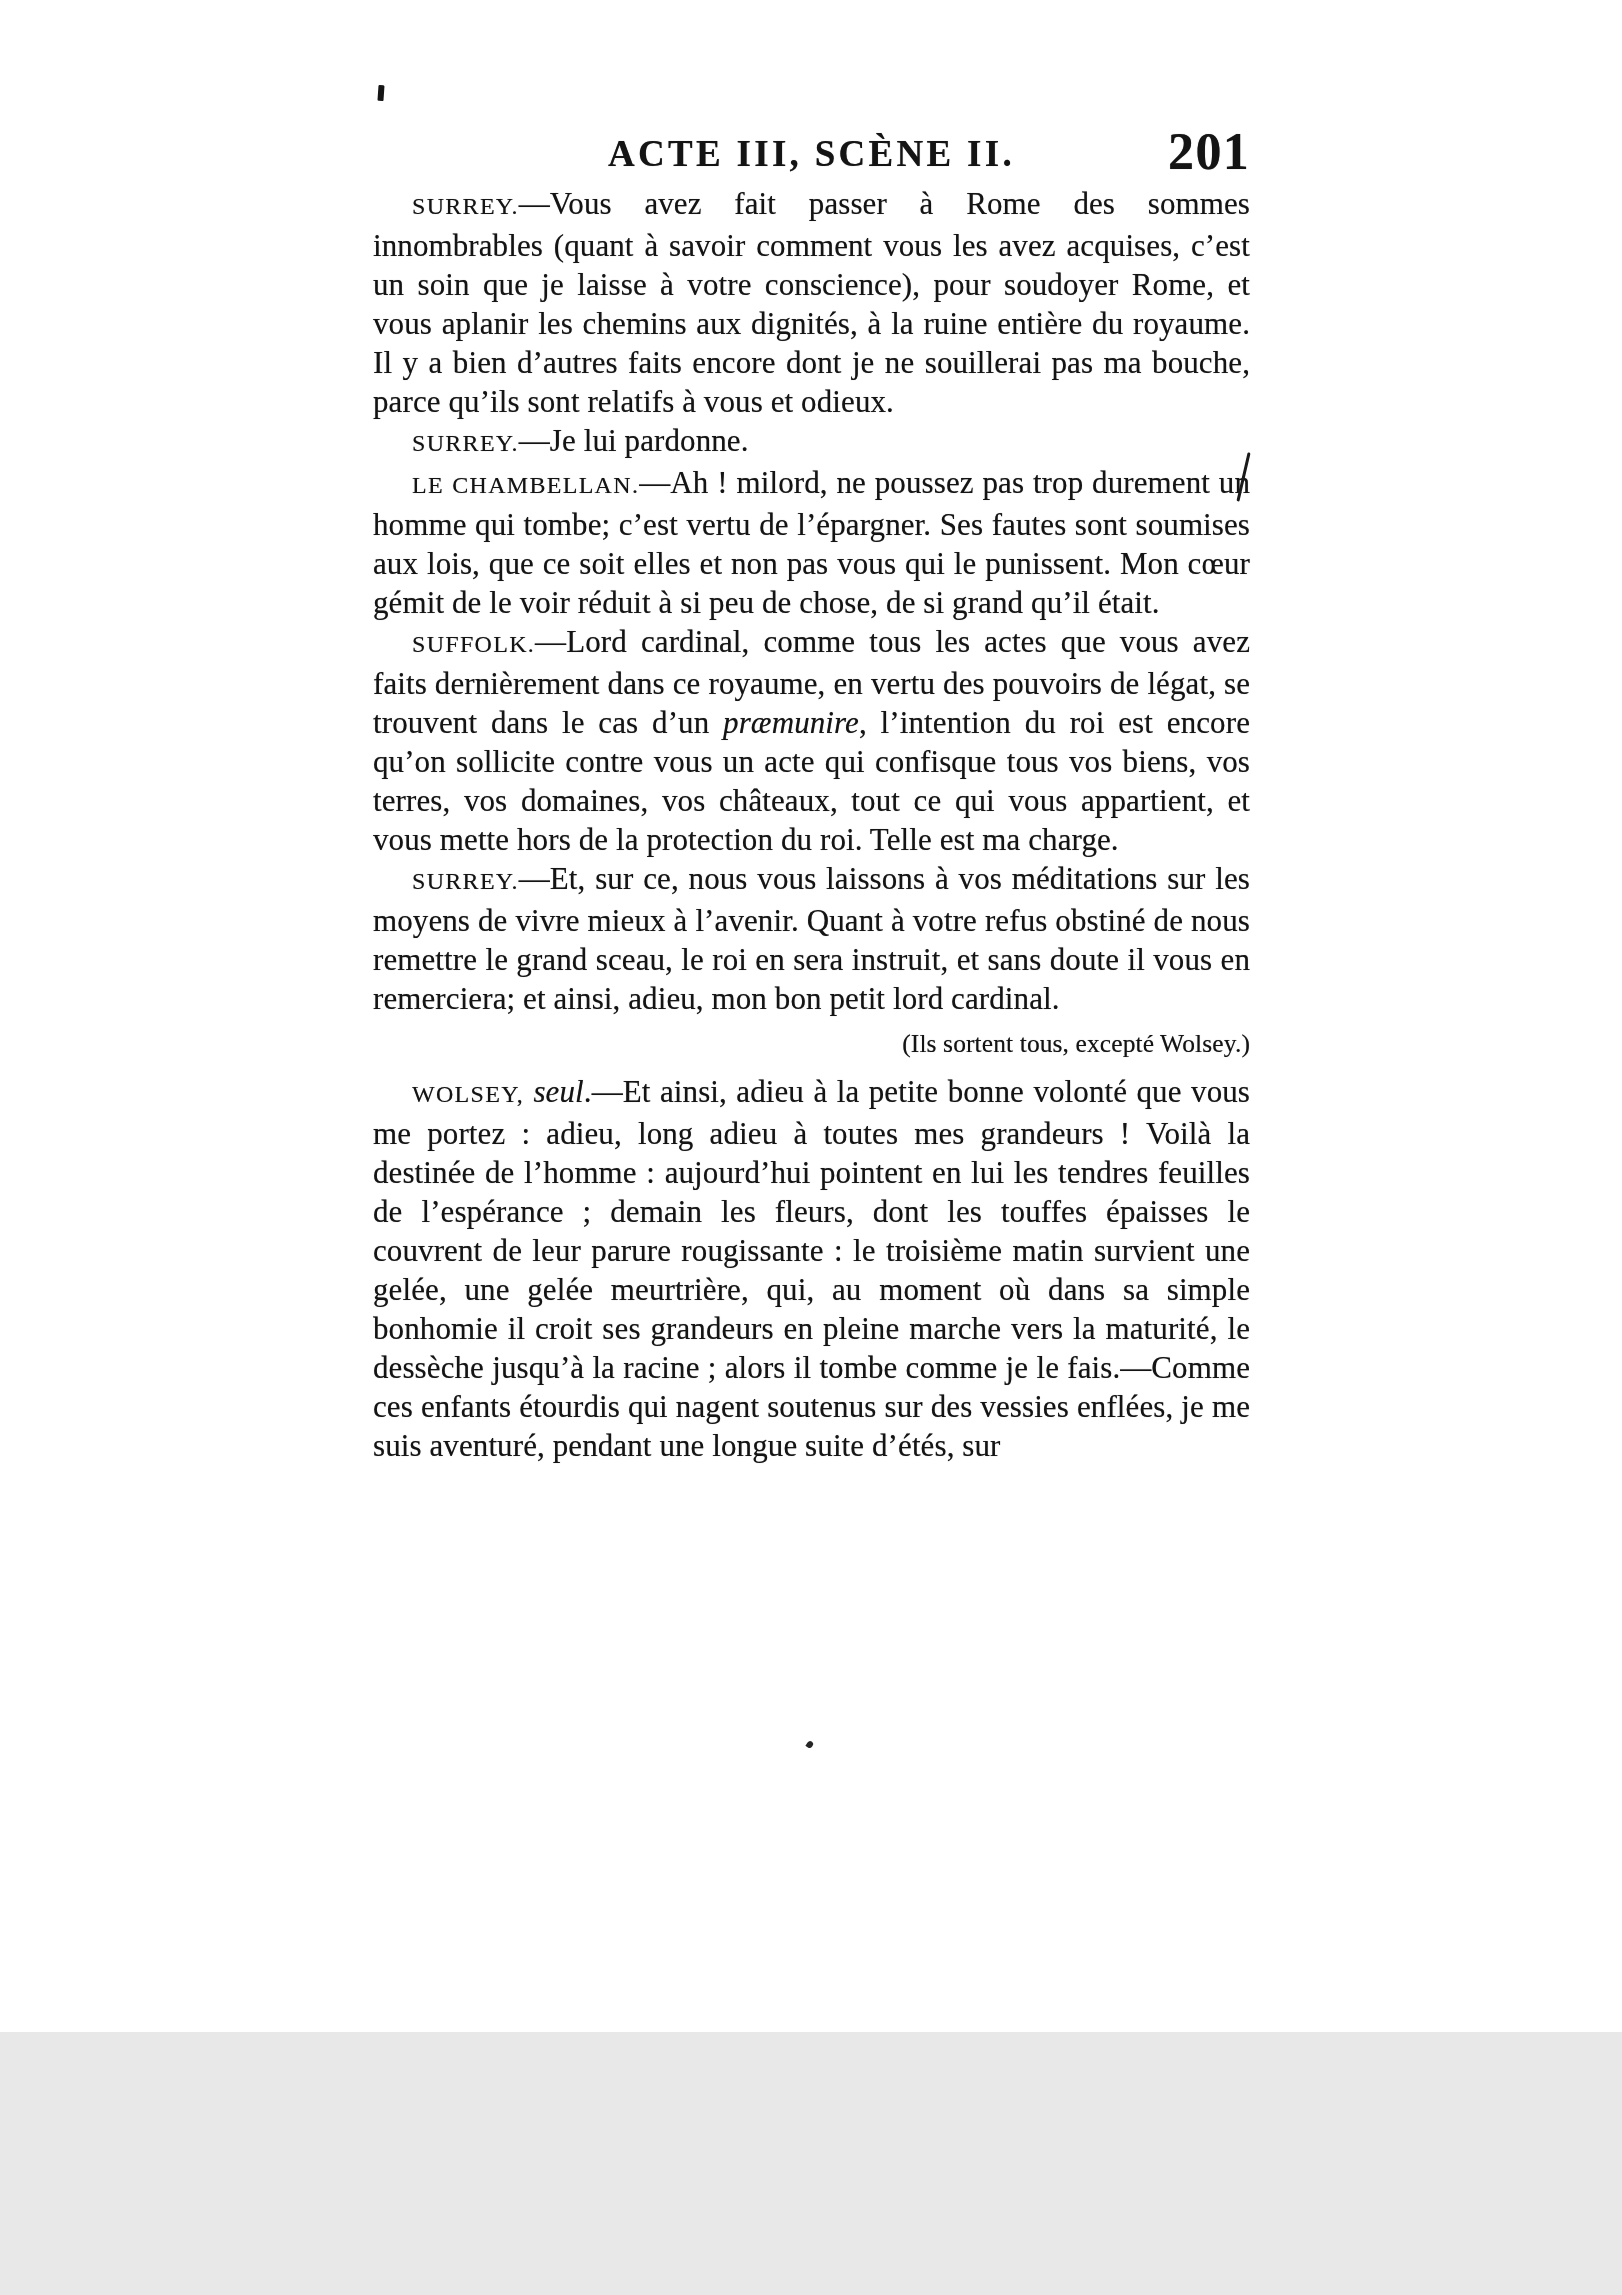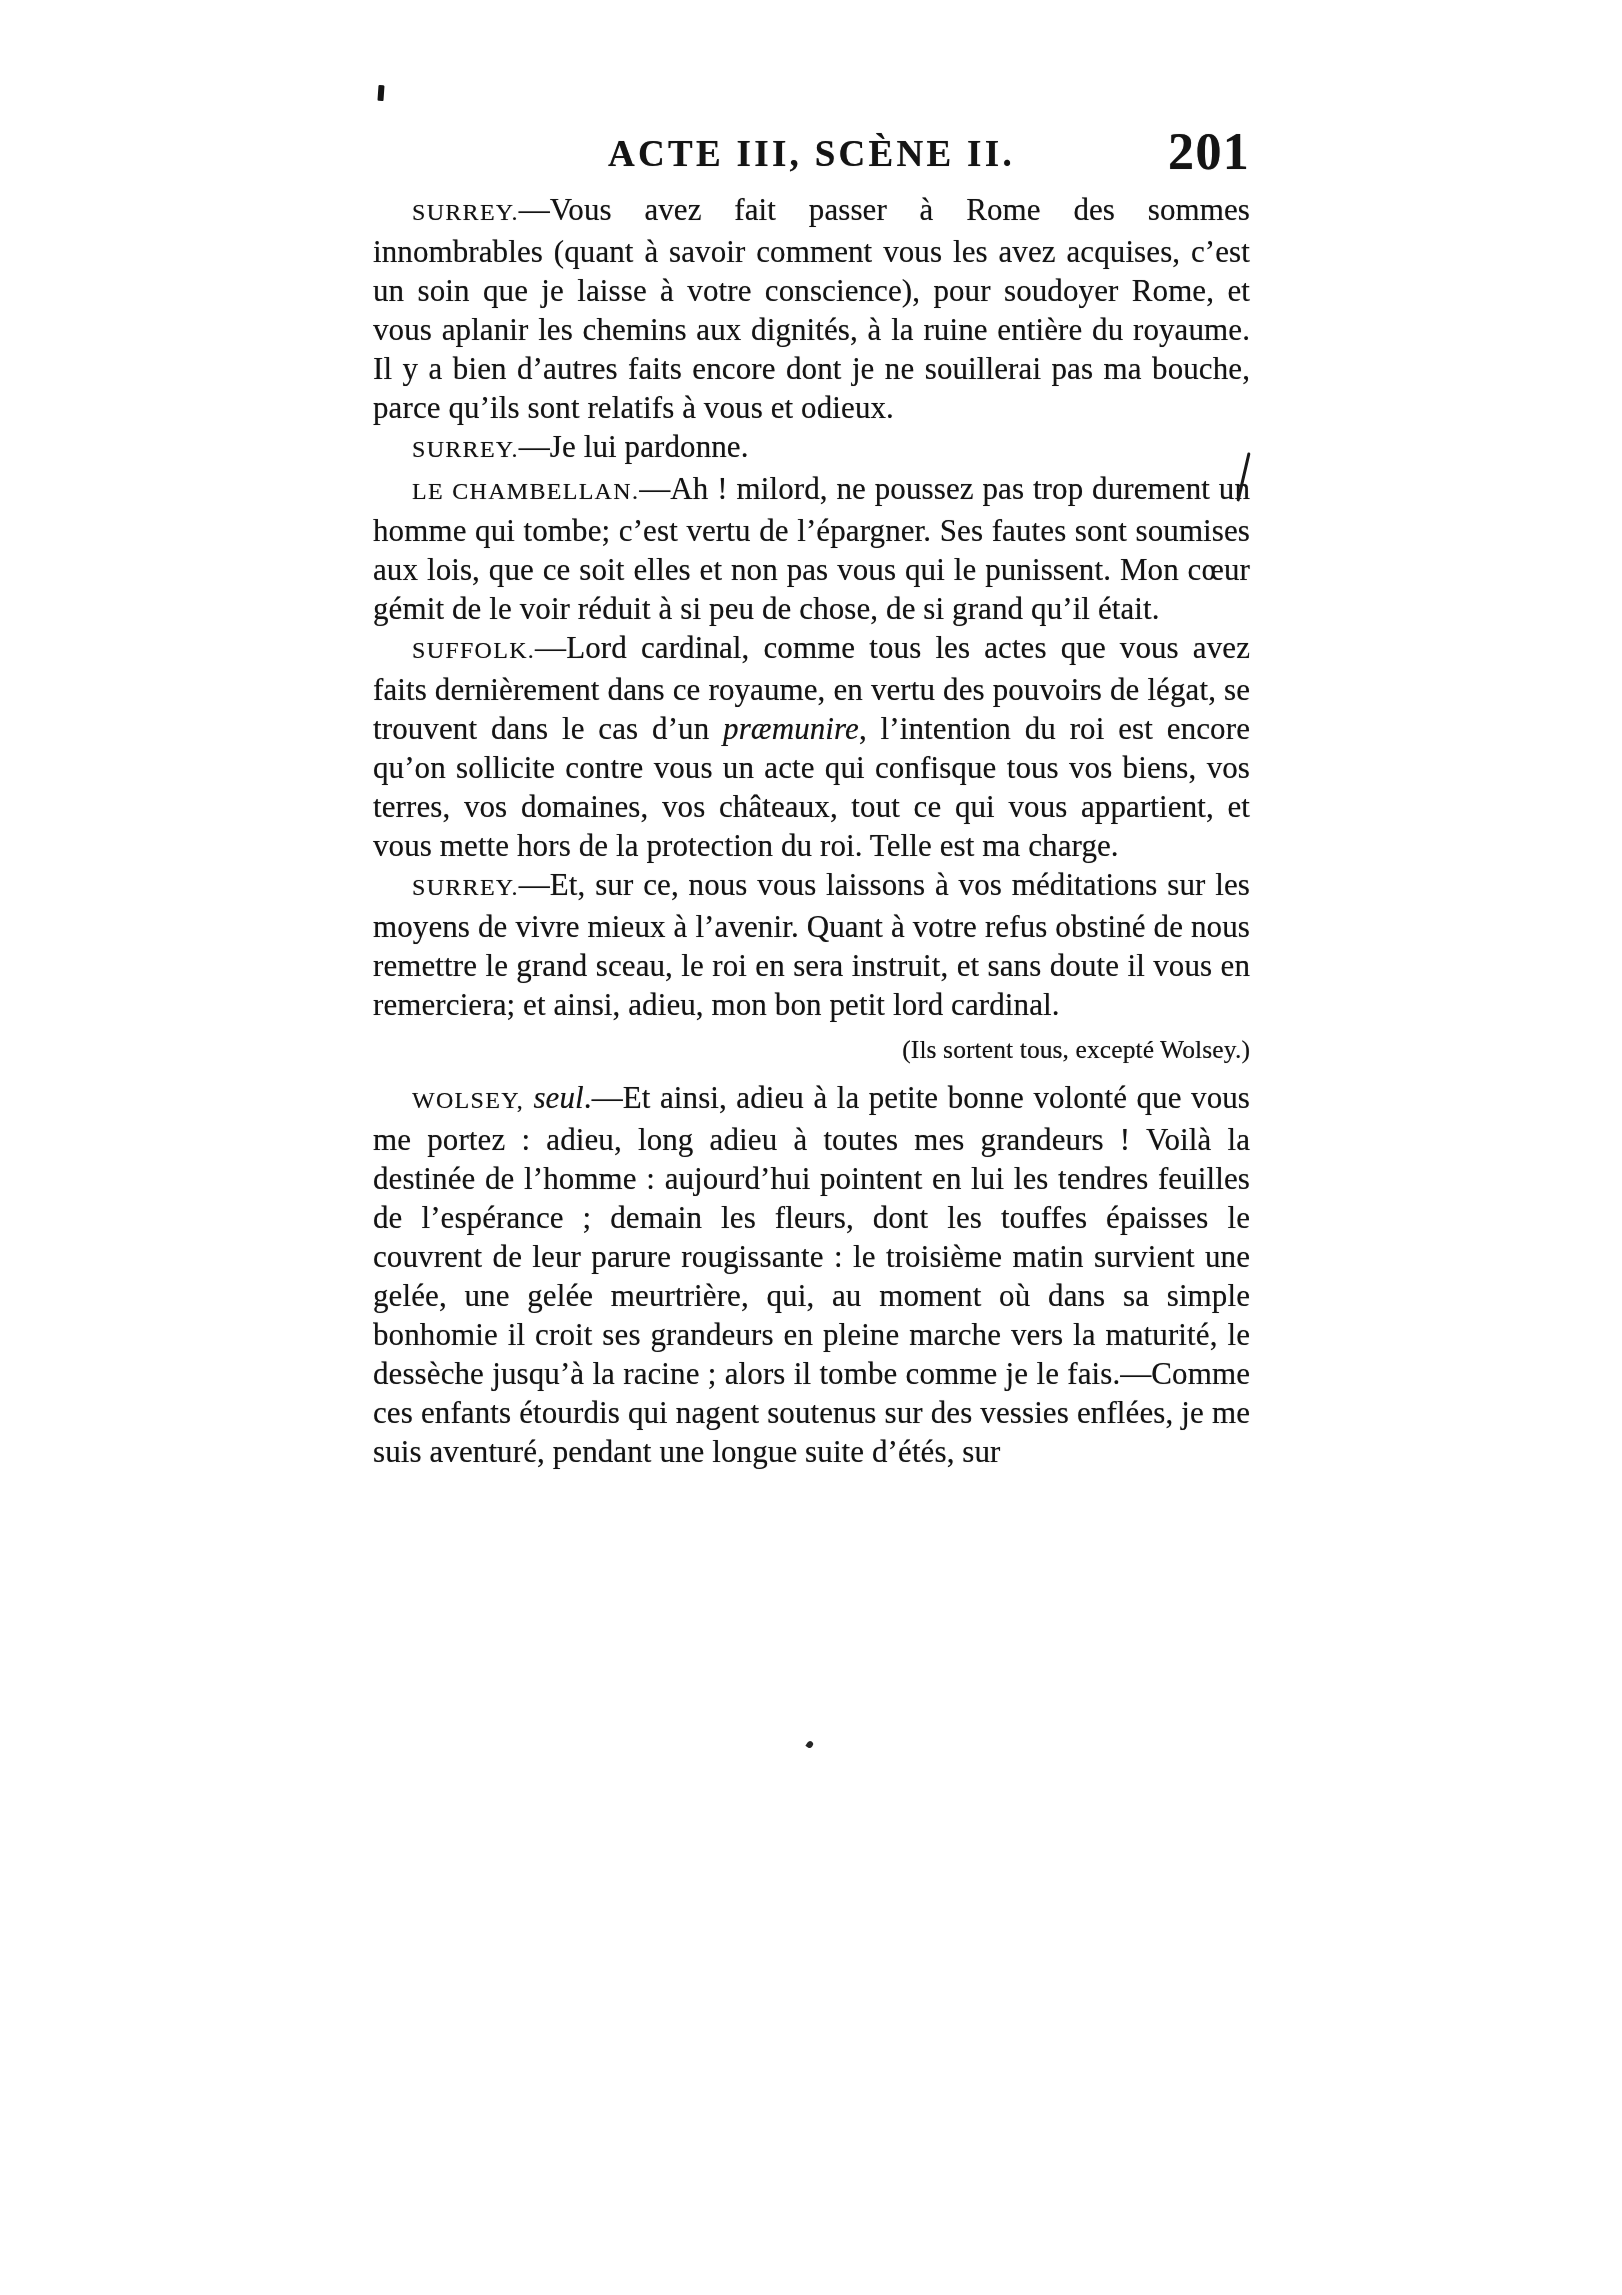--- a/index.html
+++ b/index.html
@@ -1,19 +1,19 @@
 <!DOCTYPE html>
 <html lang="fr" style="font-size:10.5px"><head>
 <meta charset="utf-8">
 <style>
   html, body { margin: 0; padding: 0; background: #e8e8e8; }
   .page {
     position: relative;
     width: 1623px;
-    height: 2295px;
+    height: 2032px;
     background: #ffffff;
     font-family: "Liberation Serif", "DejaVu Serif", serif;
     color: #141414;
     overflow: hidden;
   }
 
   
   .running-title {
     position: absolute;
     top: 132px;
@@ -34,21 +34,21 @@
     text-align: right;
     font-size: 52px;
     font-weight: 700;
     letter-spacing: 1.3px;
     text-shadow: 0 0 0.7px rgba(20,20,20,.6);
   }
 
   
   .text-block {
     position: absolute;
-    top: 190px;
+    top: 184px;
     left: 373px;
     width: 877px;
     font-size: 31px;
     line-height: 39px;
     text-align: justify;
     letter-spacing: 0.1px;
     text-shadow: 0 0 0.7px rgba(20,20,20,.55);
     hyphens: auto;
   }
   .para {

